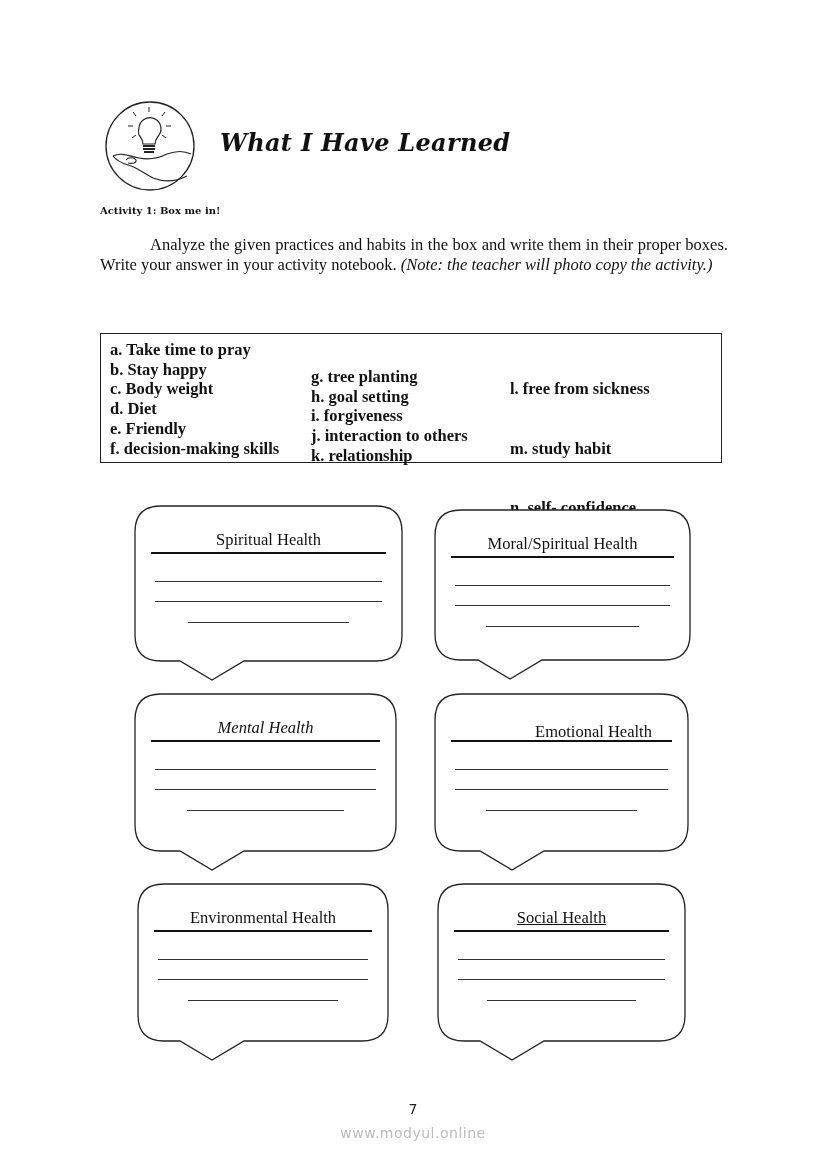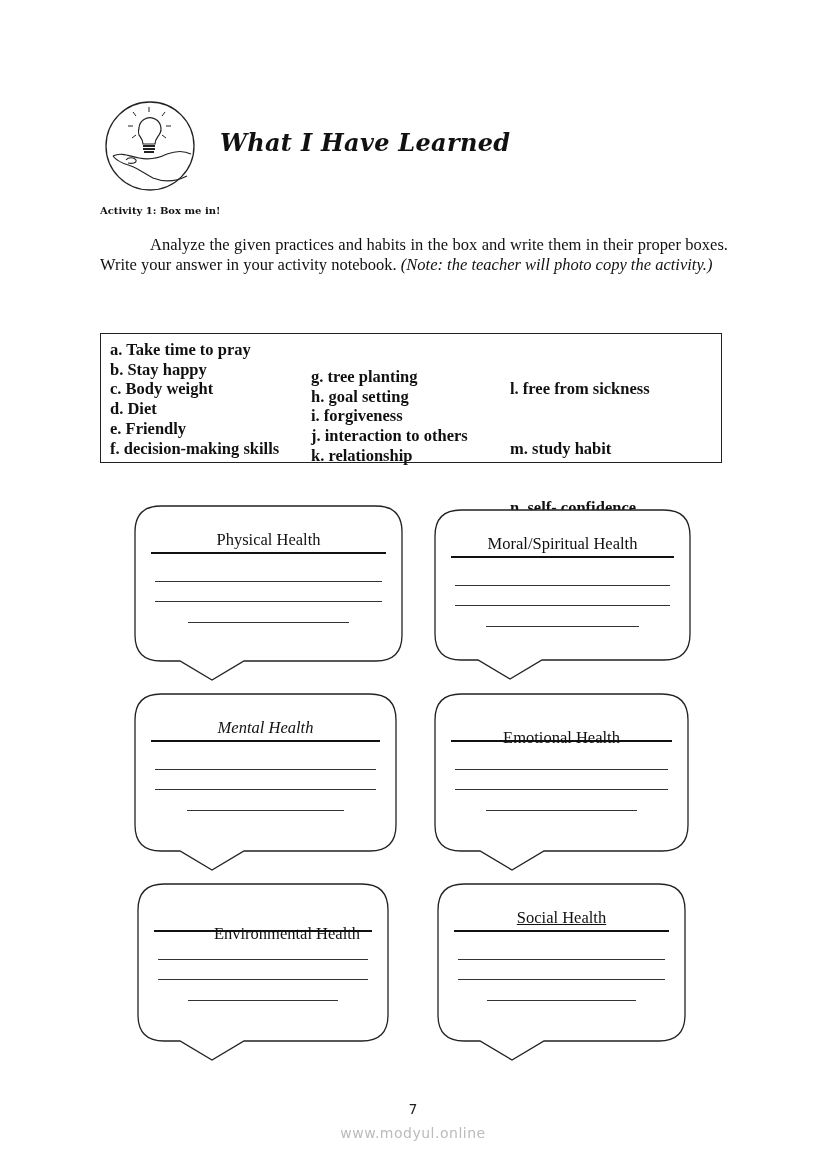--- a/index.html
+++ b/index.html
@@ -74,21 +74,21 @@
     <div>o. self-esteem</div>
     <div style="white-space:pre;"> p. self-expression</div>
   </div>
 </div>
 
 <div id="bubbles">
     <div class="bubble" style="left: 135px; top: 506px; width: 267px; height: 177px;">
       <svg width="267" height="177">
         <path d="M26 0 H241 Q267 0 267 26 V129 Q267 155 241 155 H109 L77 174 L45 155 H26 Q0 155 0 129 V26 Q0 0 26 0 Z" fill="#fff" stroke="#222" stroke-width="1.3"></path>
       </svg>
-      <div class="b-title" style="top:24px;">Physical Health</div>
+      <div class="b-title" style="top:24px;">Spiritual Health</div>
       <div class="b-rule" style="left:16px;right:16px;top:46px;"></div>
       <div class="b-line" style="left:20px;right:20px;top:75px;"></div>
       <div class="b-line" style="left:20px;right:20px;top:95px;"></div>
       <div class="b-line" style="left:53px;right:53px;top:116px;"></div>
     </div>
     <div class="bubble" style="left: 435px; top: 510px; width: 255px; height: 172px;">
       <svg width="255" height="172">
         <path d="M26 0 H229 Q255 0 255 26 V124 Q255 150 229 150 H107 L75 169 L43 150 H26 Q0 150 0 124 V26 Q0 0 26 0 Z" fill="#fff" stroke="#222" stroke-width="1.3"></path>
       </svg>
       <div class="b-title" style="top:24px;">Moral/Spiritual Health</div>
@@ -104,31 +104,31 @@
       <div class="b-title" style="top:24px;font-style:italic;">Mental Health</div>
       <div class="b-rule" style="left:16px;right:16px;top:46px;"></div>
       <div class="b-line" style="left:20px;right:20px;top:75px;"></div>
       <div class="b-line" style="left:20px;right:20px;top:95px;"></div>
       <div class="b-line" style="left:52px;right:52px;top:116px;"></div>
     </div>
     <div class="bubble" style="left: 435px; top: 694px; width: 253px; height: 179px;">
       <svg width="253" height="179">
         <path d="M26 0 H227 Q253 0 253 26 V131 Q253 157 227 157 H109 L77 176 L45 157 H26 Q0 157 0 131 V26 Q0 0 26 0 Z" fill="#fff" stroke="#222" stroke-width="1.3"></path>
       </svg>
-      <div class="b-title" style="top:34px;">Emotional Health</div>
+      <div class="b-title" style="top:28px;padding-left:32px;">Emotional Health</div>
       <div class="b-rule" style="left:16px;right:16px;top:46px;"></div>
       <div class="b-line" style="left:20px;right:20px;top:75px;"></div>
       <div class="b-line" style="left:20px;right:20px;top:95px;"></div>
       <div class="b-line" style="left:51px;right:51px;top:116px;"></div>
     </div>
     <div class="bubble" style="left: 138px; top: 884px; width: 250px; height: 179px;">
       <svg width="250" height="179">
         <path d="M26 0 H224 Q250 0 250 26 V131 Q250 157 224 157 H106 L74 176 L42 157 H26 Q0 157 0 131 V26 Q0 0 26 0 Z" fill="#fff" stroke="#222" stroke-width="1.3"></path>
       </svg>
-      <div class="b-title" style="top:40px;padding-left:24px;">Environmental Health</div>
+      <div class="b-title" style="top:24px;">Environmental Health</div>
       <div class="b-rule" style="left:16px;right:16px;top:46px;"></div>
       <div class="b-line" style="left:20px;right:20px;top:75px;"></div>
       <div class="b-line" style="left:20px;right:20px;top:95px;"></div>
       <div class="b-line" style="left:50px;right:50px;top:116px;"></div>
     </div>
     <div class="bubble" style="left: 438px; top: 884px; width: 247px; height: 179px;">
       <svg width="247" height="179">
         <path d="M26 0 H221 Q247 0 247 26 V131 Q247 157 221 157 H106 L74 176 L42 157 H26 Q0 157 0 131 V26 Q0 0 26 0 Z" fill="#fff" stroke="#222" stroke-width="1.3"></path>
       </svg>
       <div class="b-title" style="top:24px;text-decoration:underline;">Social Health</div>

